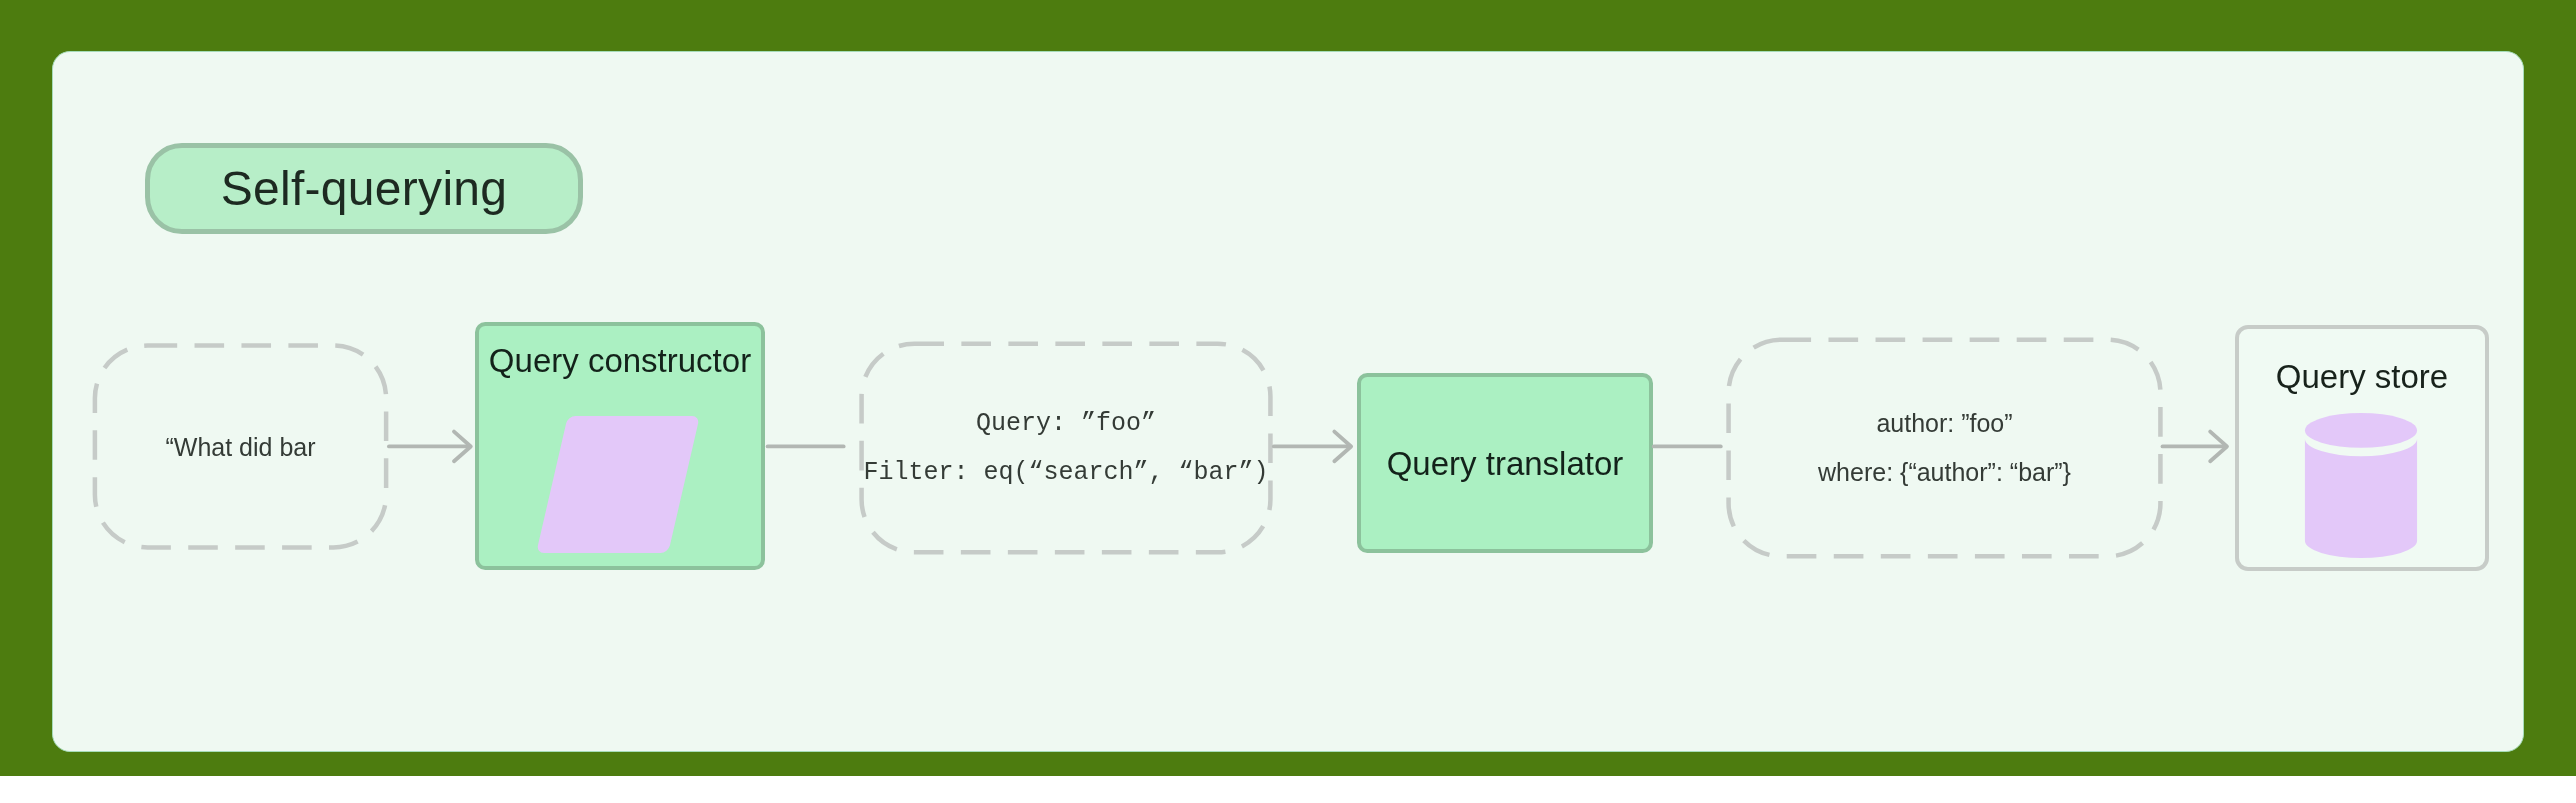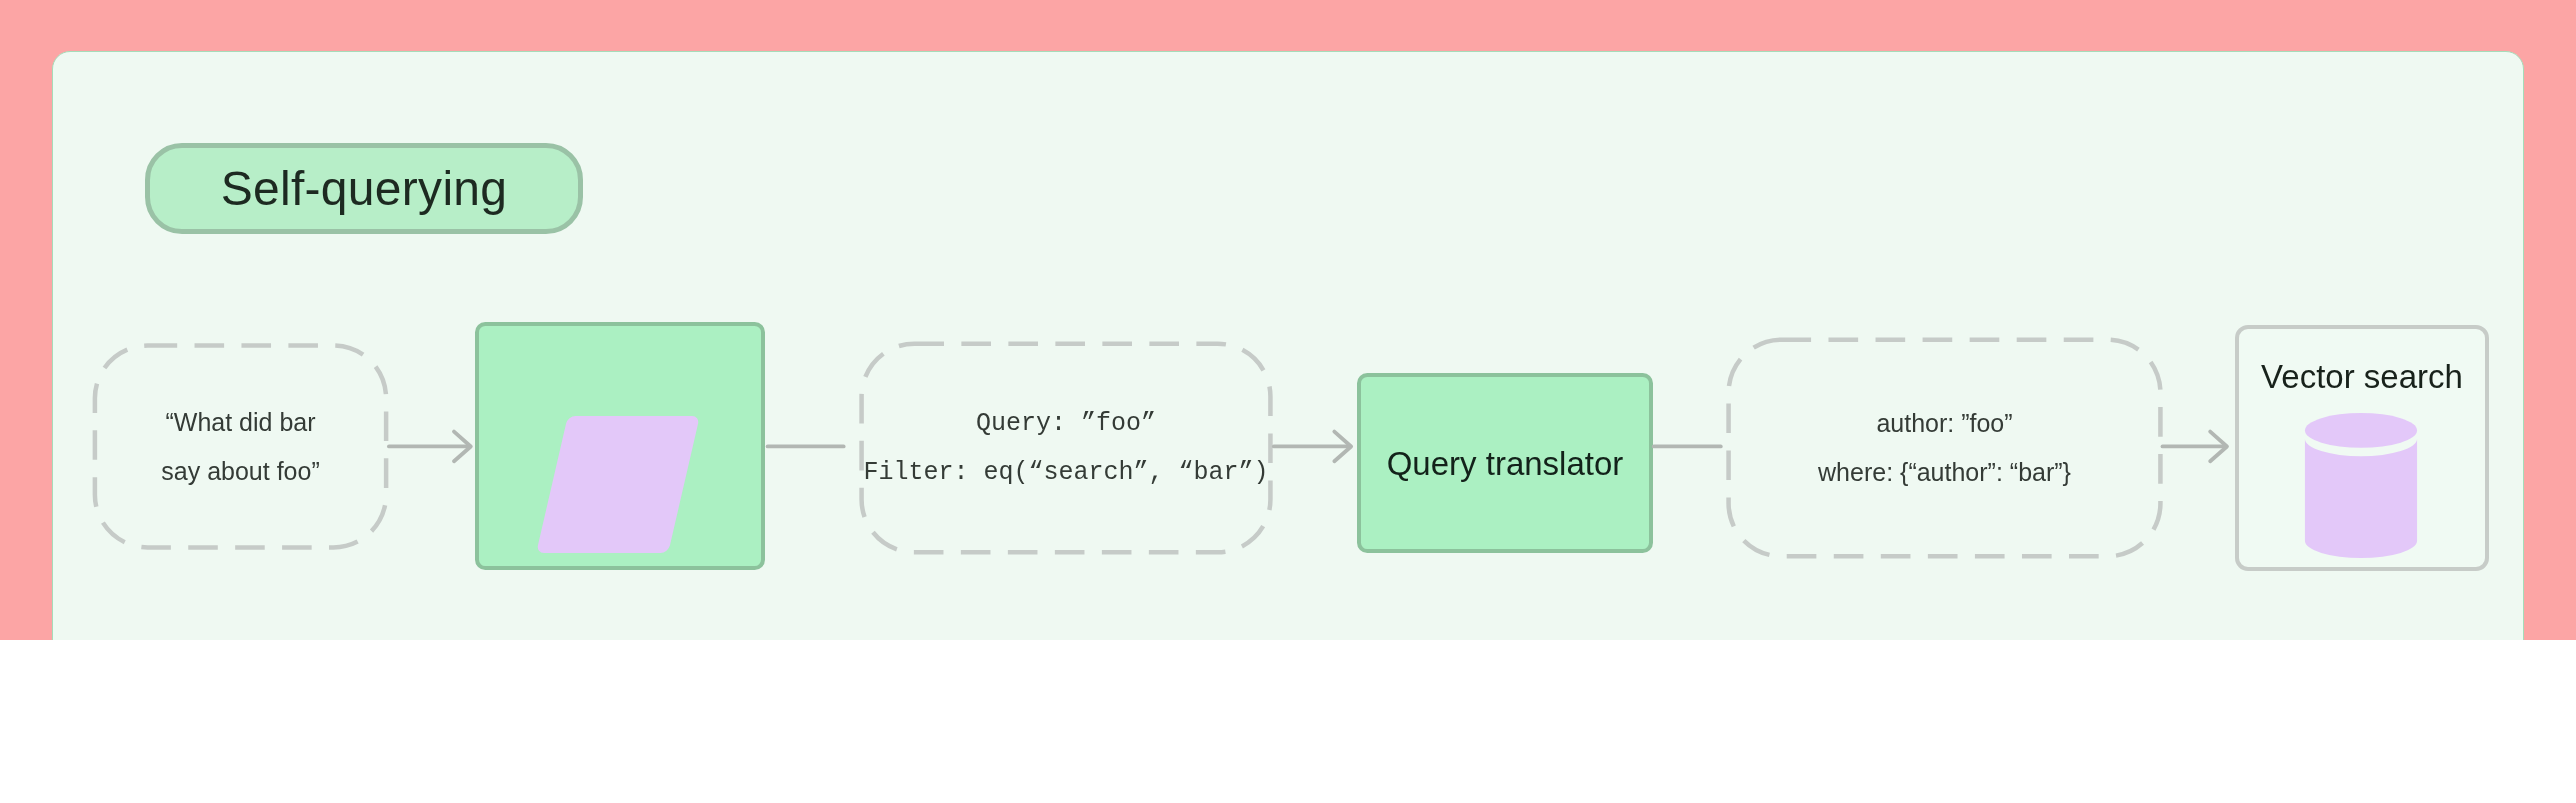--- a/index.html
+++ b/index.html
@@ -6,22 +6,22 @@
     margin: 0;
     padding: 0;
     background: #ffffff;
     width: 2576px;
     height: 804px;
     font-family: "Liberation Sans", "DejaVu Sans", sans-serif;
   }
   .page {
     position: relative;
     width: 2576px;
-    height: 640px;
-    background: #fca5a5;
+    height: 776px;
+    background: #4d7c0f;
     overflow: hidden;
   }
   .panel {
     position: absolute;
     left: 52px;
     top: 51px;
     width: 2472px;
     height: 701px;
     background: #eff9f2;
     border: 1.9px solid #a6dcb9;
@@ -137,25 +137,25 @@
     <div class="badge">
       <span>Self-querying</span>
     </div>
 
     <div class="dashed-node" id="node-user-query" style="left:39px; top:291px; width:297px; height:207px;">
       <svg class="border-svg" viewBox="0 0 461 322">
         <rect x="4" y="4" width="453" height="314" rx="82" fill="none" stroke="#c6cbc8" stroke-width="7" stroke-dasharray="46 27"></rect>
       </svg>
       <div class="node-lines">
         <div>“What did bar</div>
-        <div>say about foo”</div>
       </div>
     </div>
 
     <div class="solid-node" id="box-query-constructor" style="left:422px; top:270px; width:290px; height:248px;">
+      <div class="box-title">Query constructor</div>
       <div class="parallelogram"></div>
     </div>
 
     <div class="dashed-node" id="node-constructed-query" style="left:806px; top:289px; width:414px; height:214px;font-family:Liberation Mono, monospace;">
       <svg class="border-svg" viewBox="0 0 643 332">
         <rect x="4" y="4" width="635" height="324" rx="82" fill="none" stroke="#c6cbc8" stroke-width="7" stroke-dasharray="46 27"></rect>
       </svg>
       <div class="node-lines">
         <div>Query: ”foo”</div>
         <div>Filter: eq(“search”, “bar”)</div>
@@ -170,21 +170,21 @@
       <svg class="border-svg" viewBox="0 0 678 344">
         <rect x="4" y="4" width="670" height="336" rx="82" fill="none" stroke="#c6cbc8" stroke-width="7" stroke-dasharray="46 27"></rect>
       </svg>
       <div class="node-lines">
         <div>author: ”foo”</div>
         <div>where: {“author”: “bar”}</div>
       </div>
     </div>
 
     <div class="outlined-node" id="box-vector-store" style="left:2182px; top:273px; width:254px; height:246px;">
-      <div class="box-title">Vector search</div>
+      <div class="box-title">Query store</div>
       <svg class="cylinder-svg" width="116" height="147" viewBox="0 0 180 228">
         <path d="M 3 40 A 87 27 0 0 0 177 40 L 177 198 A 87 27 0 0 1 3 198 Z" fill="#e3c8f9"></path>
         <ellipse cx="90" cy="27" rx="87" ry="27" fill="#e3c8f9"></ellipse>
       </svg>
     </div>
   </div>
 
   <svg class="connectors" viewBox="0 0 4000 1248">
     <g stroke="#b2b7b3" stroke-width="6" fill="none" stroke-linecap="round" stroke-linejoin="round">
       <g>

